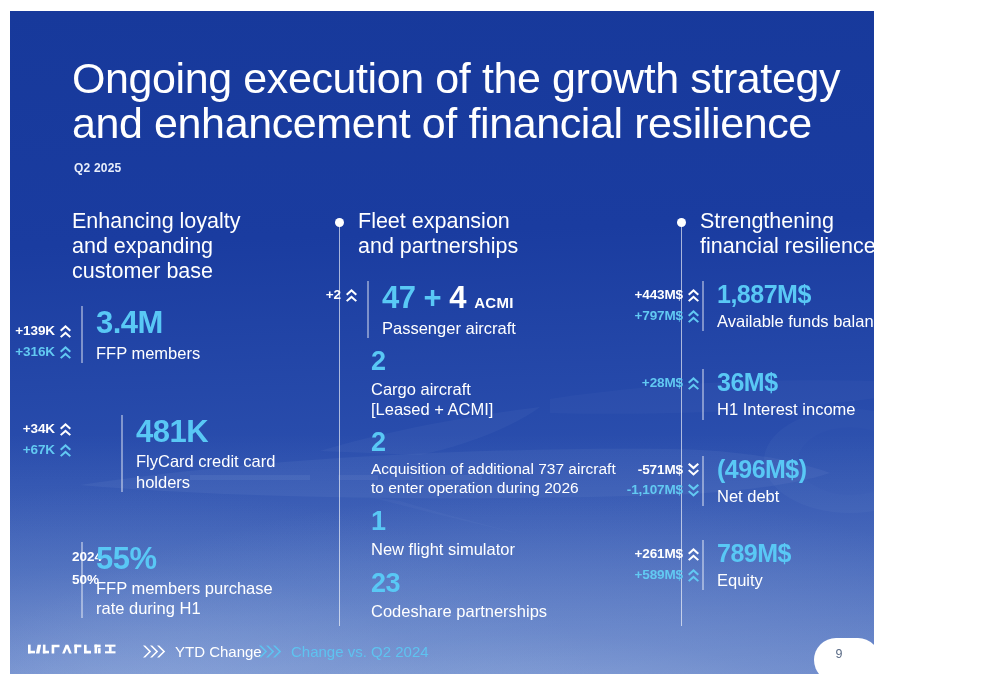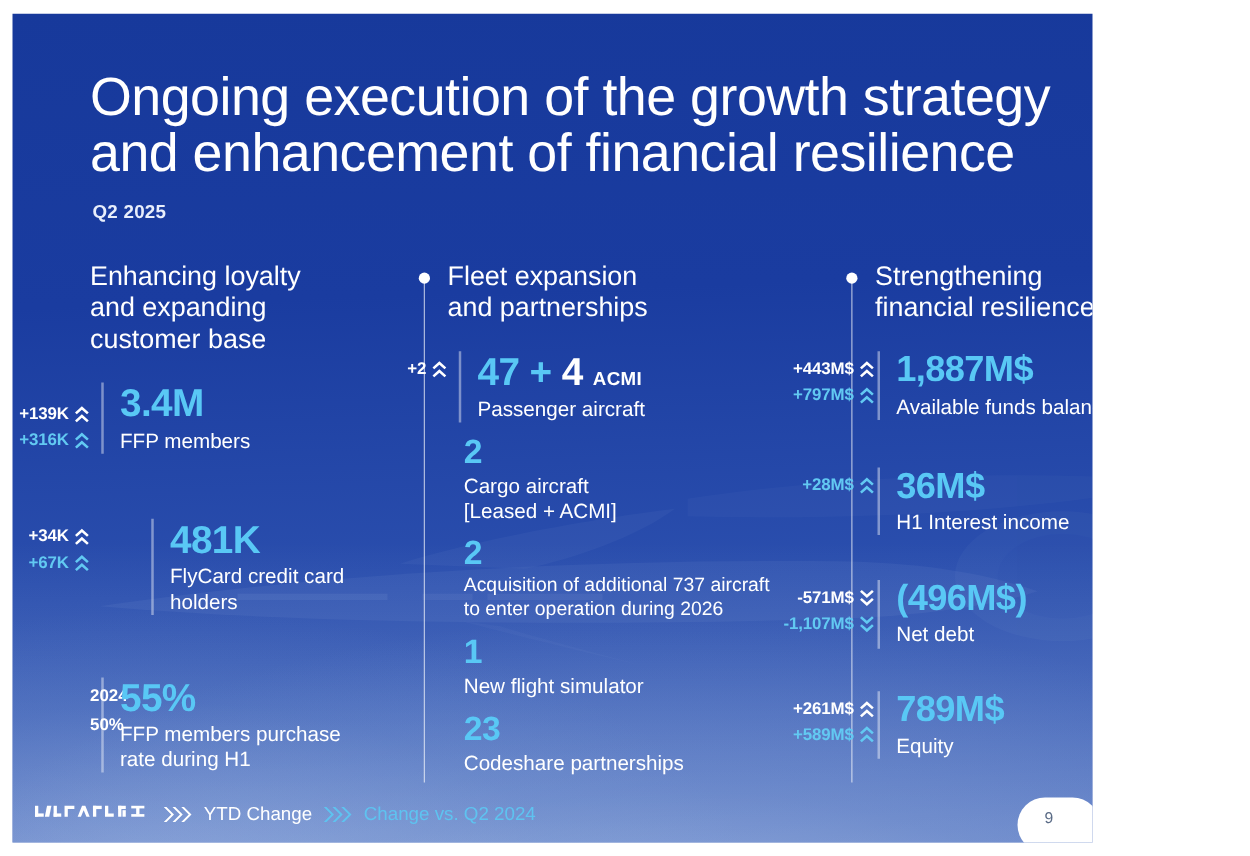--- a/index.html
+++ b/index.html
@@ -17,21 +17,21 @@
   
   .plane-wm{position:absolute;left:60px;top:378px;width:780px;height:180px;opacity:.18;pointer-events:none;}
   .plane-wm2{position:absolute;left:540px;top:330px;width:440px;height:250px;opacity:.16;pointer-events:none;}
   .haze{position:absolute;left:0;bottom:0;width:100%;height:240px;
     background:linear-gradient(180deg,rgba(255,255,255,0) 0%,rgba(206,224,246,0.16) 55%,rgba(221,234,250,0.26) 100%);
     pointer-events:none;}
 
   
   .title{position:absolute;left:62px;top:45px;width:880px;color:#fff;
     font-size:43px;line-height:1.05;font-weight:400;letter-spacing:-0.4px;}
-  .subtitle{position:absolute;left:64px;top:150px;color:#e8eefb;font-size:15px;font-weight:700;letter-spacing:.2px;}
+  .subtitle{position:absolute;left:64px;top:150px;color:#e8eefb;font-size:12px;font-weight:700;letter-spacing:.2px;}
 
   
   .col{position:absolute;top:198px;}
   .col1{left:62px;width:268px;}
   .col2{left:348px;width:310px;}
   .col3{left:690px;width:270px;}
 
   .col-head{color:#ffffff;font-size:21.5px;line-height:1.17;font-weight:400;margin:0 0 22px 0;}
 
   
@@ -69,27 +69,27 @@
   .c2-s1{margin-top:8px;}
   .c2-item{margin-top:9px;padding-left:13px;}
   .c2-item .big{font-size:27px;}
 
   
   .c3-s1{margin-top:6px;}
   .c3-s2{margin-top:38px;}
   .c3-s3{margin-top:36px;}
   .c3-s4{margin-top:34px;}
   .col3 .deltas{padding-right:2px;}
-  .col3 .big{font-size:29px;}
+  .col3 .big{font-size:25px;}
 
   
   .footer{position:absolute;left:0;bottom:0;width:100%;height:44px;}
   .logo{position:absolute;left:18px;bottom:18px;height:14px;}
   .legend{position:absolute;bottom:14px;display:flex;align-items:center;gap:9px;font-size:15px;}
-  .legend.l1{left:120px;color:#ffffff;margin-top:40px;}
+  .legend.l1{left:132px;color:#ffffff;margin-top:40px;}
   .legend.l2{left:248px;color:#5ec3f0;}
   .legend svg{display:block;}
 
   .pagepill{position:absolute;right:-6px;bottom:-8px;width:66px;height:44px;border-radius:22px;
     background:#ffffff;display:flex;align-items:center;justify-content:center;}
   .pagepill span{color:#5a6b86;font-size:12.5px;transform:translate(-8px,-6px);}
 </style>
 </head>
 <body>
 

